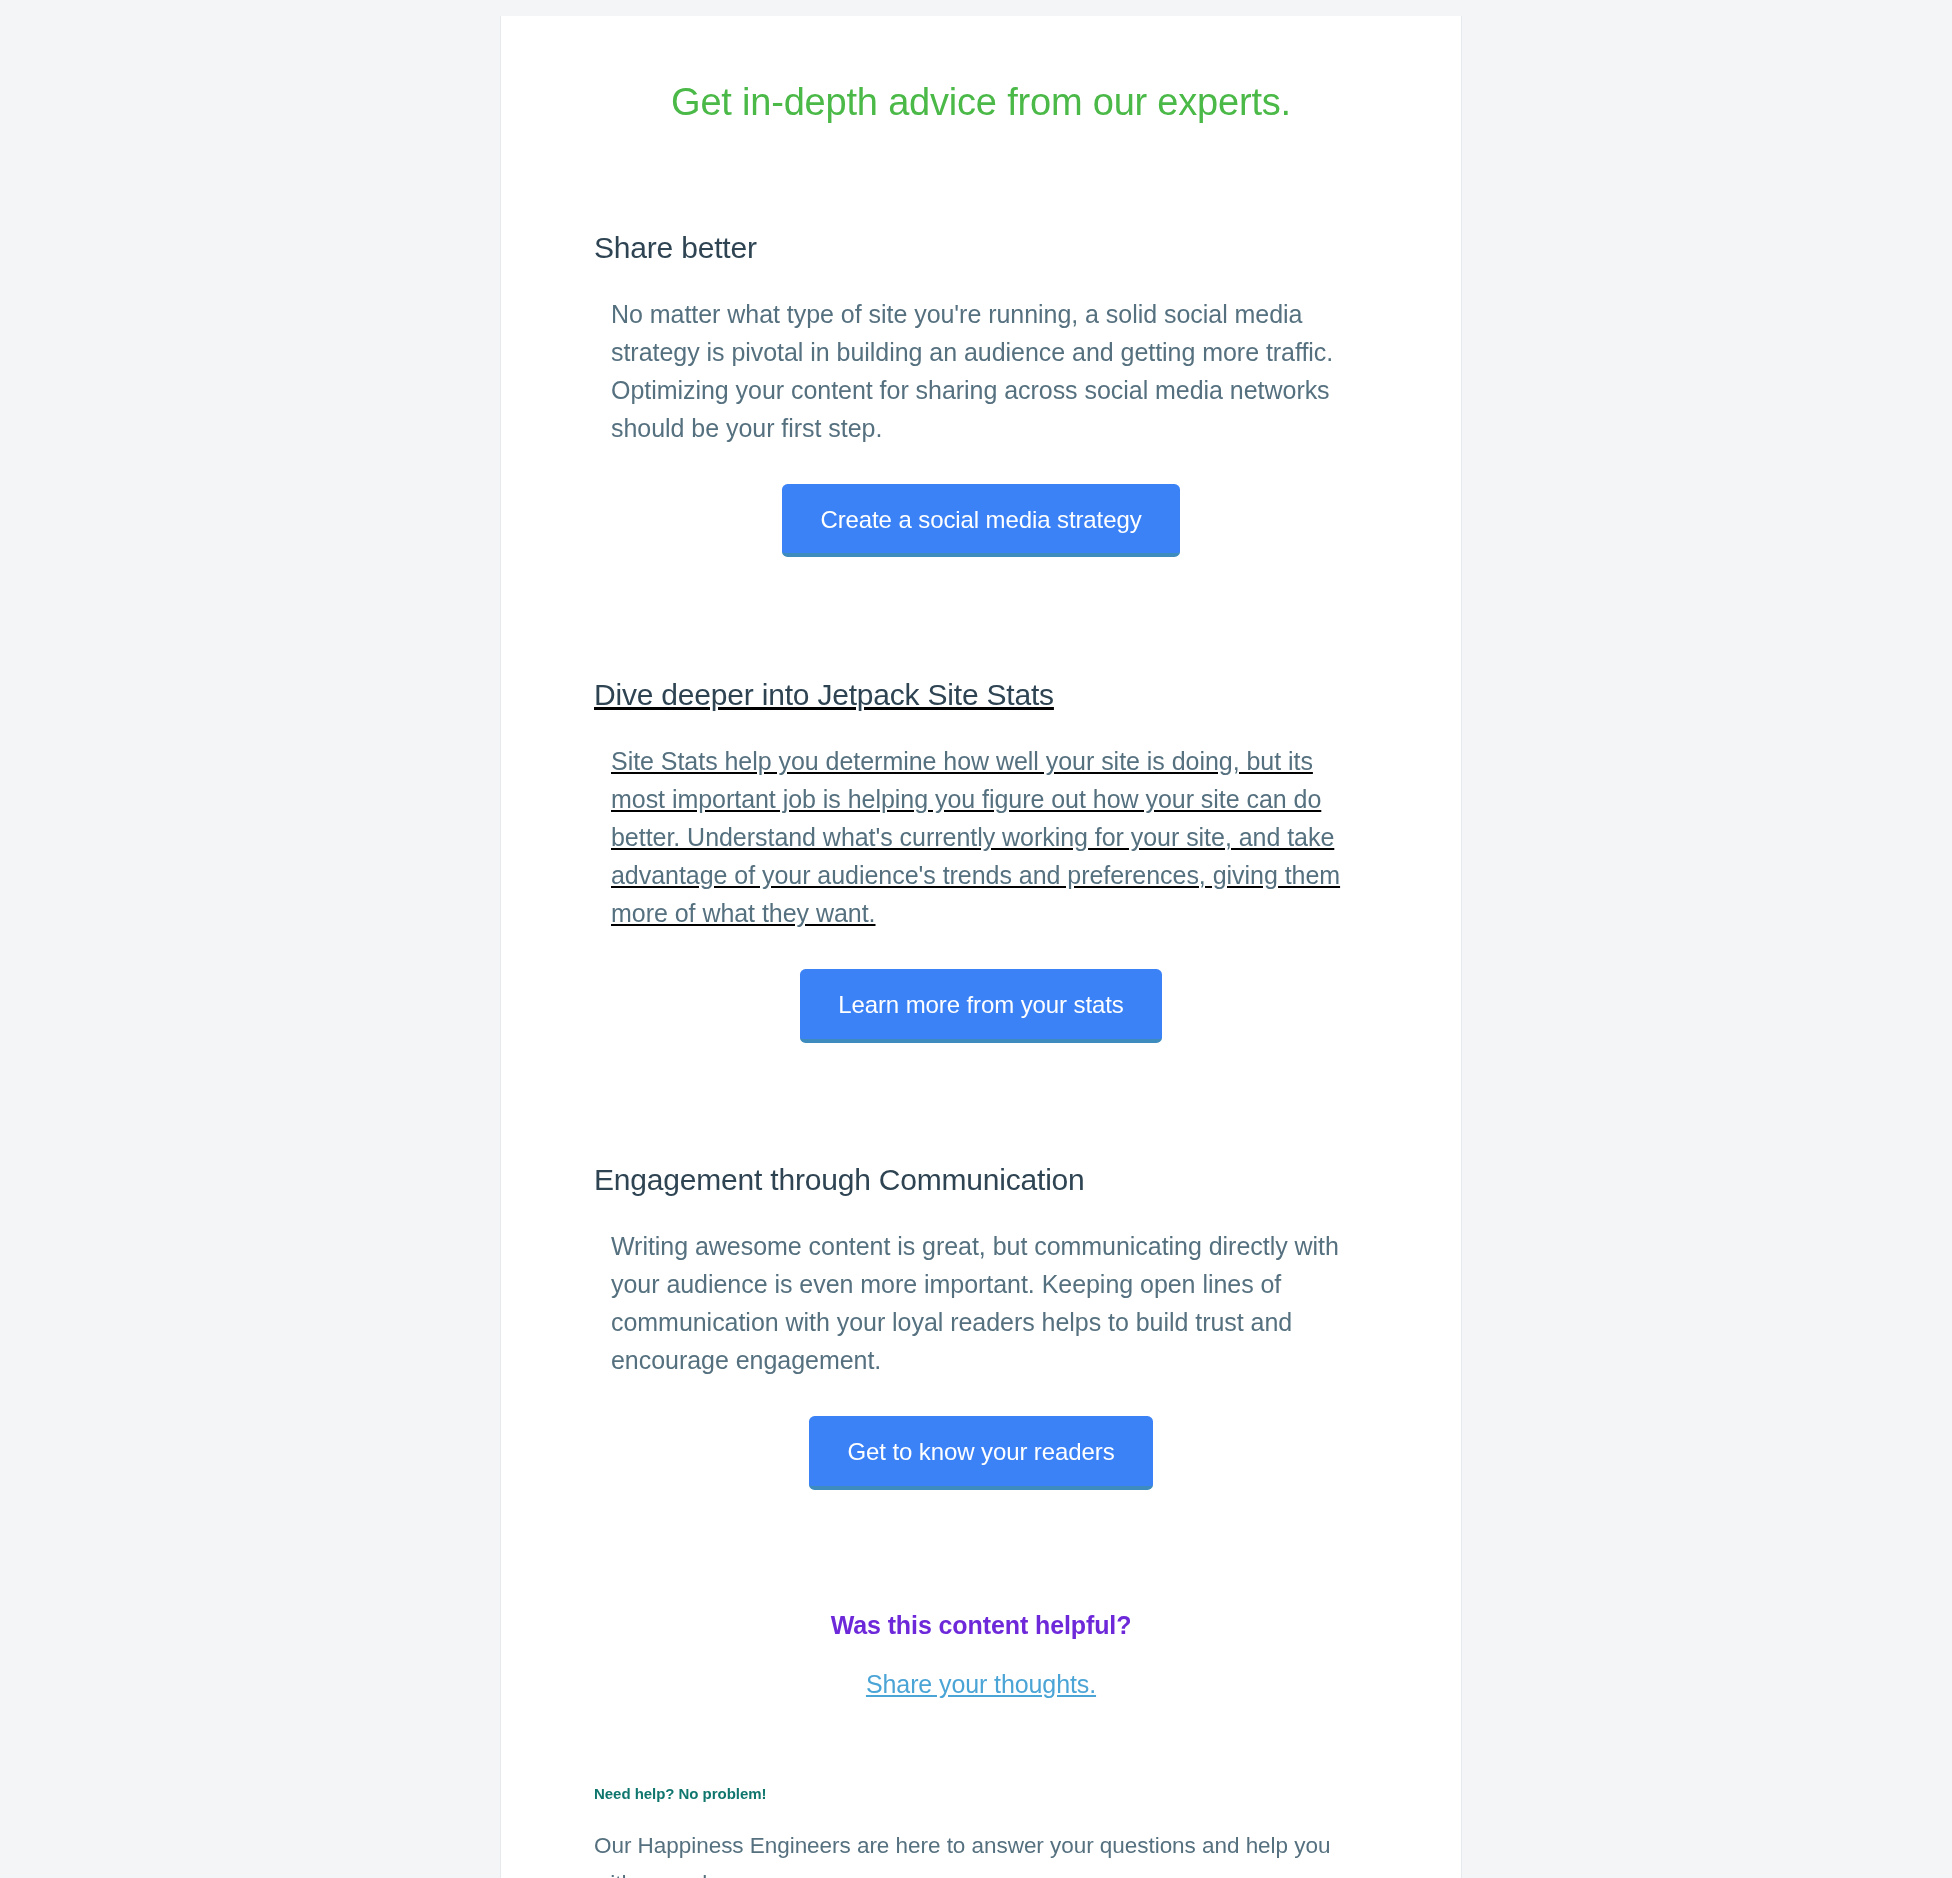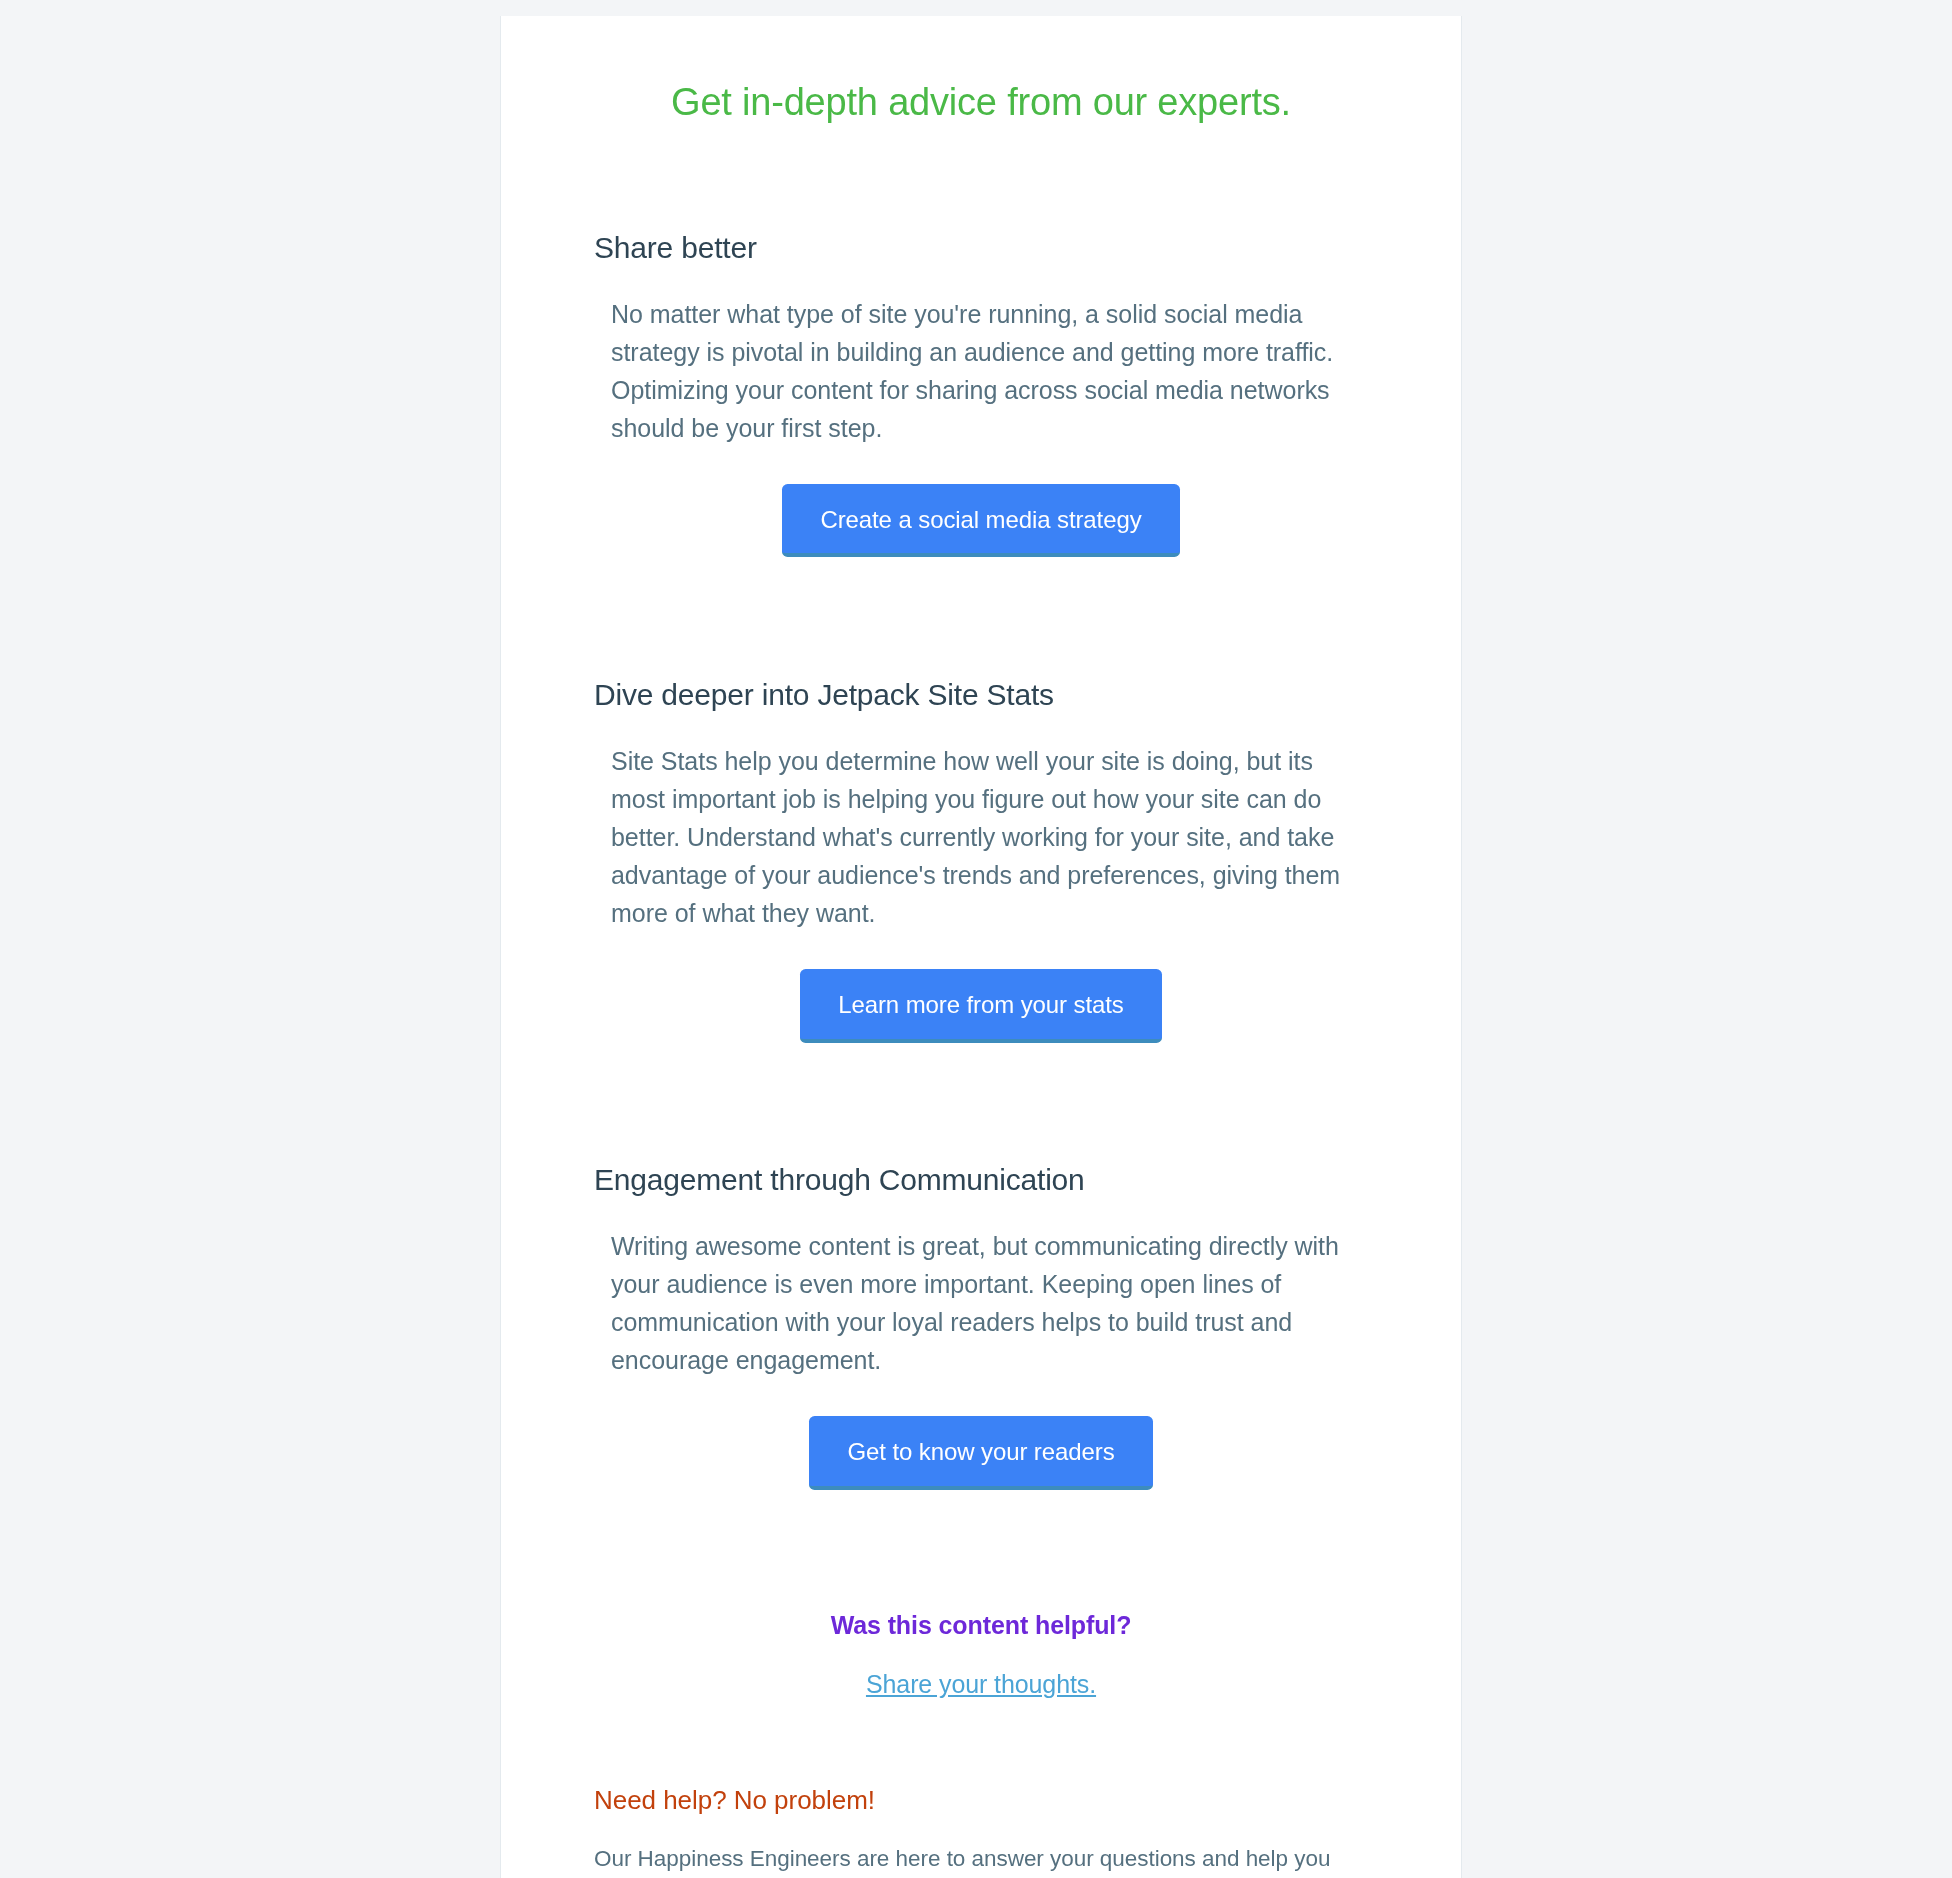--- a/index.html
+++ b/index.html
@@ -57,21 +57,21 @@
   
   .content {
     padding: 0 93px;
   }
 
   .section {
     padding-top: 0;
   }
 
   .section-1 { margin-top: 103px; }
-  .section-2 { margin-top: 120px; }
+  .section-2 { margin-top: 120px; text-decoration: underline; }
   .section-3 { margin-top: 119px; }
 
   .section-heading {
     margin: 0 0 29px 0;
     color: #2e4453;
     font-size: 30px;
     font-weight: 400;
     line-height: 1.2;
     letter-spacing: -0.2px;
   }
@@ -130,23 +130,23 @@
     letter-spacing: -0.1px;
   }
 
   
   .footer-inner {
     padding: 50px 93px 0 93px;
   }
 
   .footer-heading {
     margin: 0 0 24px 0;
-    color: #c2410c;
-    font-size: 26px;
-    font-weight: 400;
+    color: #0f766e;
+    font-size: 15px;
+    font-weight: 700;
     line-height: 1.2;
     letter-spacing: -0.04px;
   }
 
   .footer-body {
     margin: 0;
     color: #55707f;
     font-size: 22.5px;
     line-height: 38px;
     letter-spacing: -0.04px;

